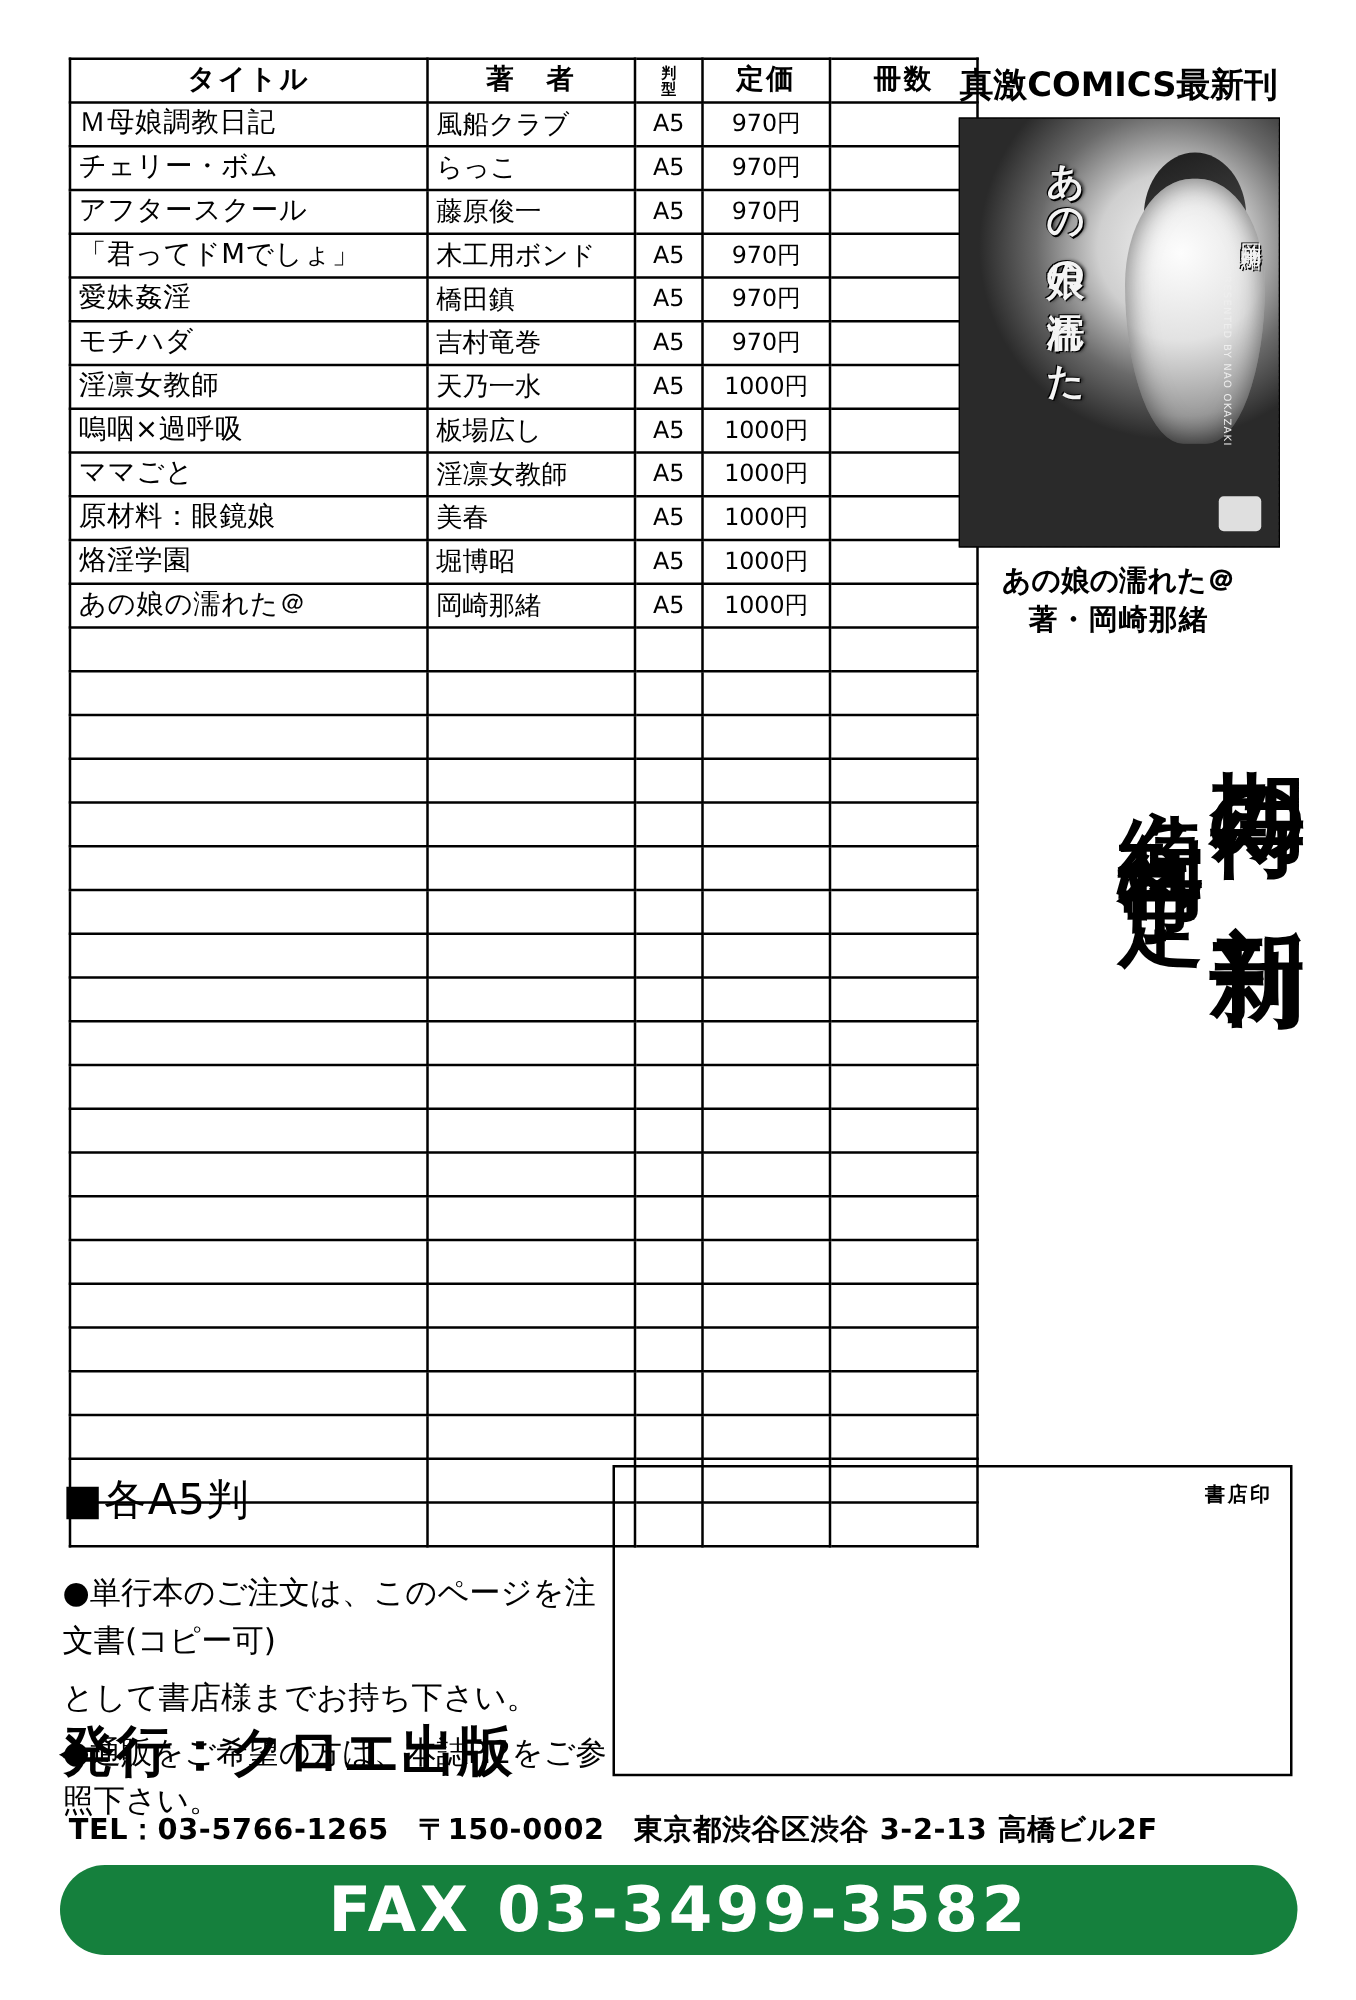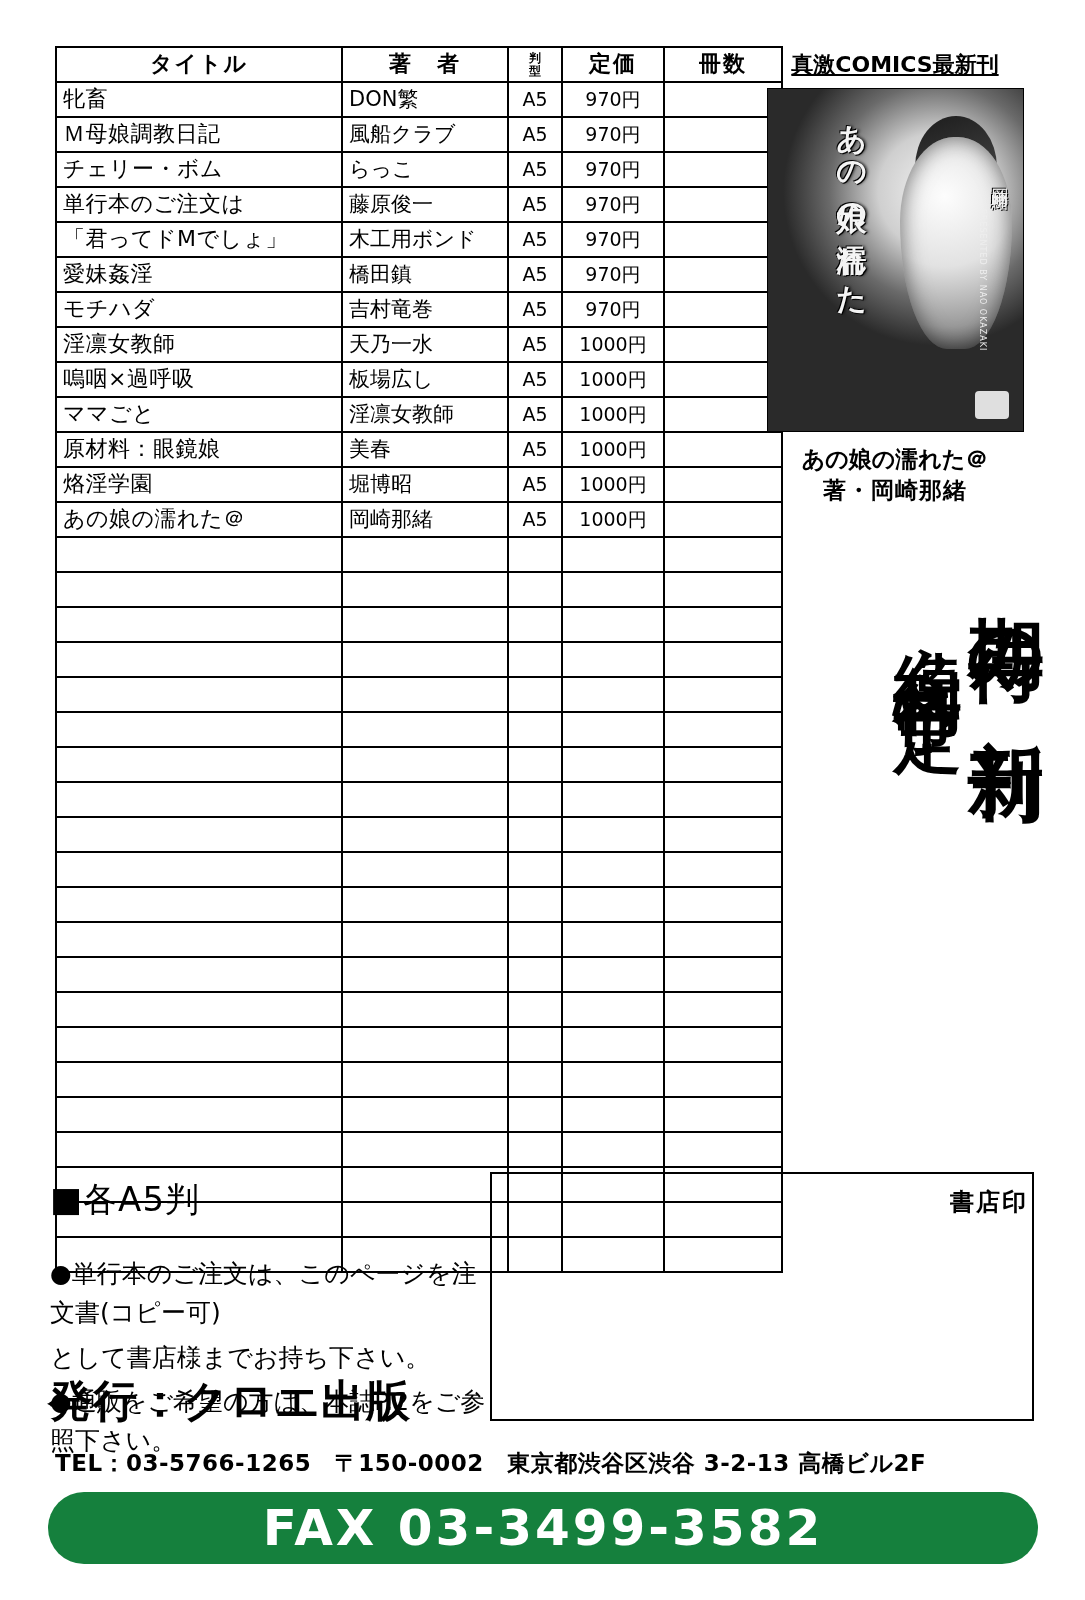--- a/index.html
+++ b/index.html
@@ -59,26 +59,25 @@
   .row-empty td { height: 33px; }
 
   
   .right-col {
     position: absolute;
     left: 730px;
     top: 46px;
     width: 330px;
   }
   .promo-heading {
-    font-size: 22px;
+    font-size: 27px;
     font-weight: bold;
     text-align: center;
     letter-spacing: 0px;
     margin: 4px 0 8px 0;
-    text-decoration: underline;
   }
   .cover-wrap {
     width: 255px;
     height: 342px;
     margin: 0 auto;
     position: relative;
     background: #111;
     overflow: hidden;
     border: 1px solid #000;
   }
@@ -232,23 +231,23 @@
   .stamp-box {
     position: absolute;
     left: 490px;
     top: 1172px;
     width: 540px;
     height: 245px;
     border: 2px solid #000;
   }
   .stamp-label {
     position: absolute;
-    right: 4px;
+    right: 14px;
     top: 12px;
-    font-size: 24px;
+    font-size: 16px;
     font-weight: bold;
     letter-spacing: 2px;
   }
 
   .fax-bar {
     position: absolute;
     left: 48px;
     top: 1492px;
     width: 990px;
     height: 72px;
@@ -277,42 +276,35 @@
       <th class="col-format small-head">
         <span>判</span><br>
         <span>型</span>
       </th>
       <th class="col-price">定価</th>
       <th class="col-count">冊数</th>
     </tr>
   </thead>
   <tbody>
     <tr>
-      <td class="c-title">牝畜</td>
-      <td class="c-author">DON繁</td>
-      <td class="c-format col-format">A5</td>
-      <td class="c-price col-price">970円</td>
-      <td class="col-count"></td>
-    </tr>
-    <tr>
       <td class="c-title">Ｍ母娘調教日記</td>
       <td class="c-author">風船クラブ</td>
       <td class="c-format col-format">A5</td>
       <td class="c-price col-price">970円</td>
       <td class="col-count"></td>
     </tr>
     <tr>
       <td class="c-title">チェリー・ボム</td>
       <td class="c-author">らっこ</td>
       <td class="c-format col-format">A5</td>
       <td class="c-price col-price">970円</td>
       <td class="col-count"></td>
     </tr>
     <tr>
-      <td class="c-title">単行本のご注文は</td>
+      <td class="c-title">アフタースクール</td>
       <td class="c-author">藤原俊一</td>
       <td class="c-format col-format">A5</td>
       <td class="c-price col-price">970円</td>
       <td class="col-count"></td>
     </tr>
     <tr>
       <td class="c-title">「君ってドMでしょ」</td>
       <td class="c-author">木工用ボンド</td>
       <td class="c-format col-format">A5</td>
       <td class="c-price col-price">970円</td>

